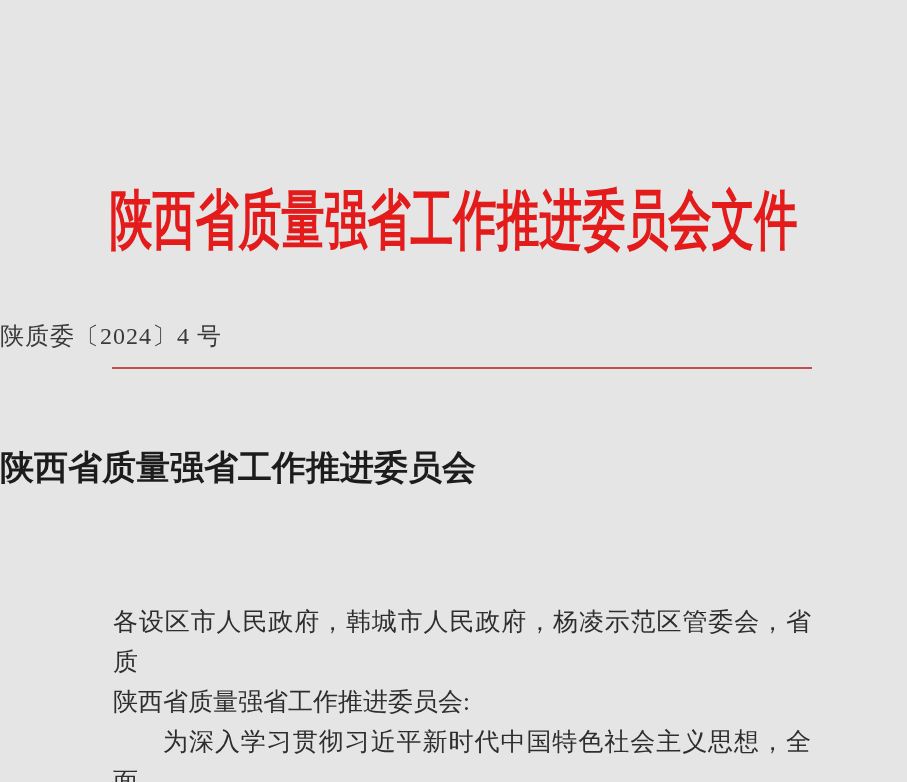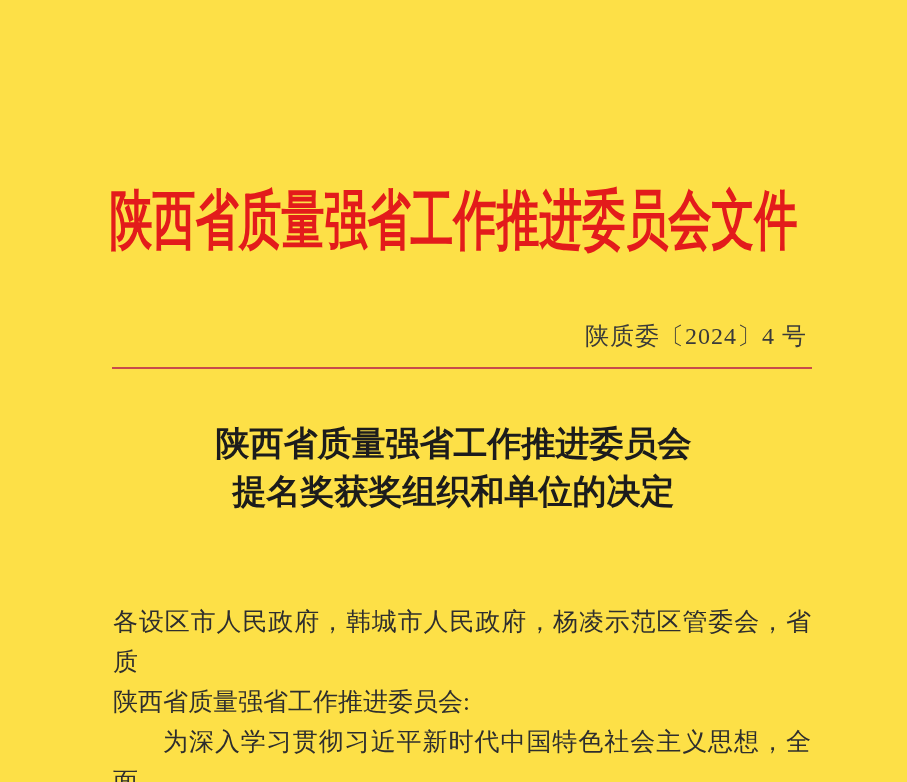--- a/index.html
+++ b/index.html
@@ -1,20 +1,20 @@
 <!DOCTYPE html>
 <html><head>
 <meta charset="utf-8">
 <style>
   html, body { margin: 0; padding: 0; background: #ffffff; }
   .page {
     position: relative;
     width: 907px;
     height: 782px;
-    background: #fde047;
+    background: #e5e5e5;
     overflow: hidden;
     font-family: "Liberation Serif", "DejaVu Serif", serif;
   }
 
   
   .org-title {
     position: absolute;
     top: 186px;
     left: 0;
     width: 907px;
@@ -32,43 +32,43 @@
     transform: scaleY(1.5);
     transform-origin: center center;
   }
 
   
   .doc-number {
     position: absolute;
     top: 320px;
     left: 0;
     width: 807px;
-    text-align: right;
+    text-align: left;
     font-size: 24px;
     color: #3a3a3a;
     letter-spacing: 1px;
   }
 
   
   .red-rule {
     position: absolute;
     top: 367px;
     left: 112px;
     width: 700px;
     height: 2px;
     background: #c84b4b;
   }
 
   
   .doc-heading {
     position: absolute;
-    top: 420px;
+    top: 444px;
     left: 0;
     width: 907px;
-    text-align: center;
+    text-align: left;
     font-size: 34px;
     font-weight: bold;
     color: #1c1c1c;
     line-height: 48px;
   }
 
   
   .body-text {
     position: absolute;
     top: 602px;
@@ -99,21 +99,20 @@
   <div class="org-title">
     <span class="stretch">陕西省质量强省工作推进委员会文件</span>
   </div>
 
   <div class="doc-number">陕质委〔2024〕4 号</div>
 
   <div class="red-rule"></div>
 
   <div class="doc-heading">
     <div>陕西省质量强省工作推进委员会</div>
-    <div>提名奖获奖组织和单位的决定</div>
   </div>
 
   <div class="body-text">
     <div class="body-line">各设区市人民政府，韩城市人民政府，杨凌示范区管委会，省质</div>
     <div class="body-line endline">陕西省质量强省工作推进委员会:</div>
     <div class="body-line indent">为深入学习贯彻习近平新时代中国特色社会主义思想，全面</div>
 
   </div>
 
 </div>

